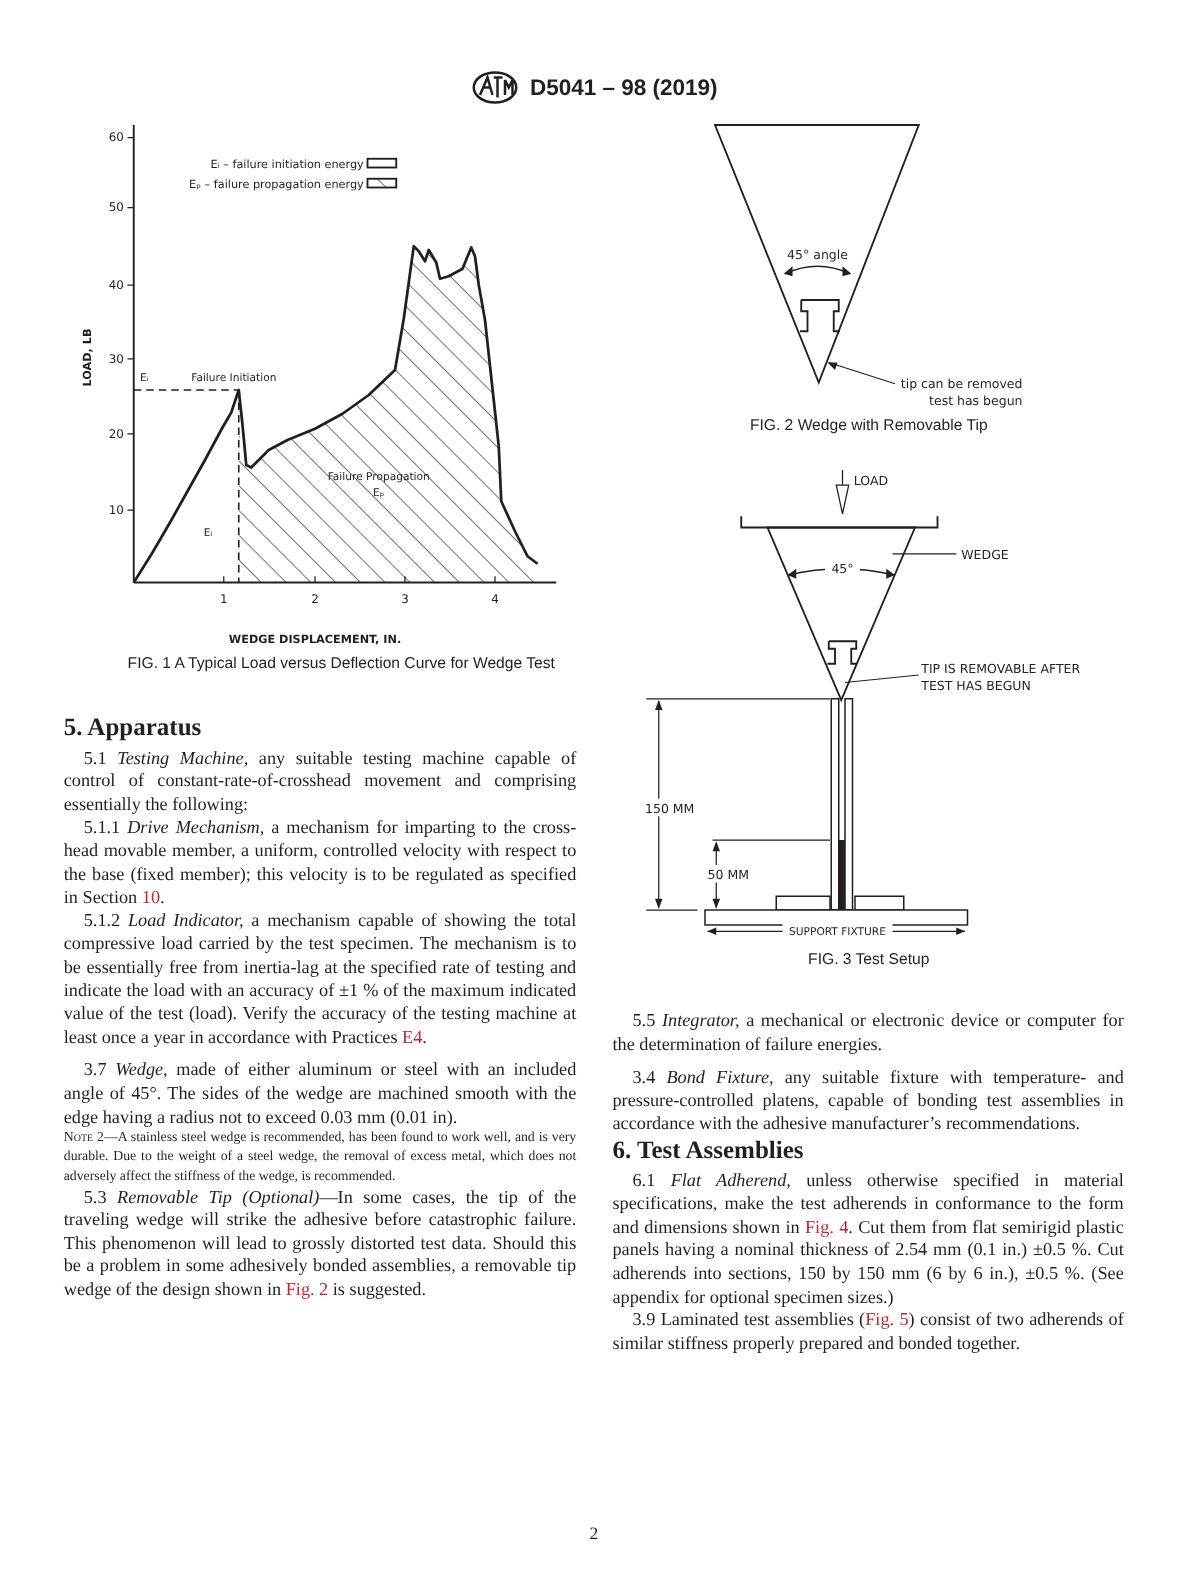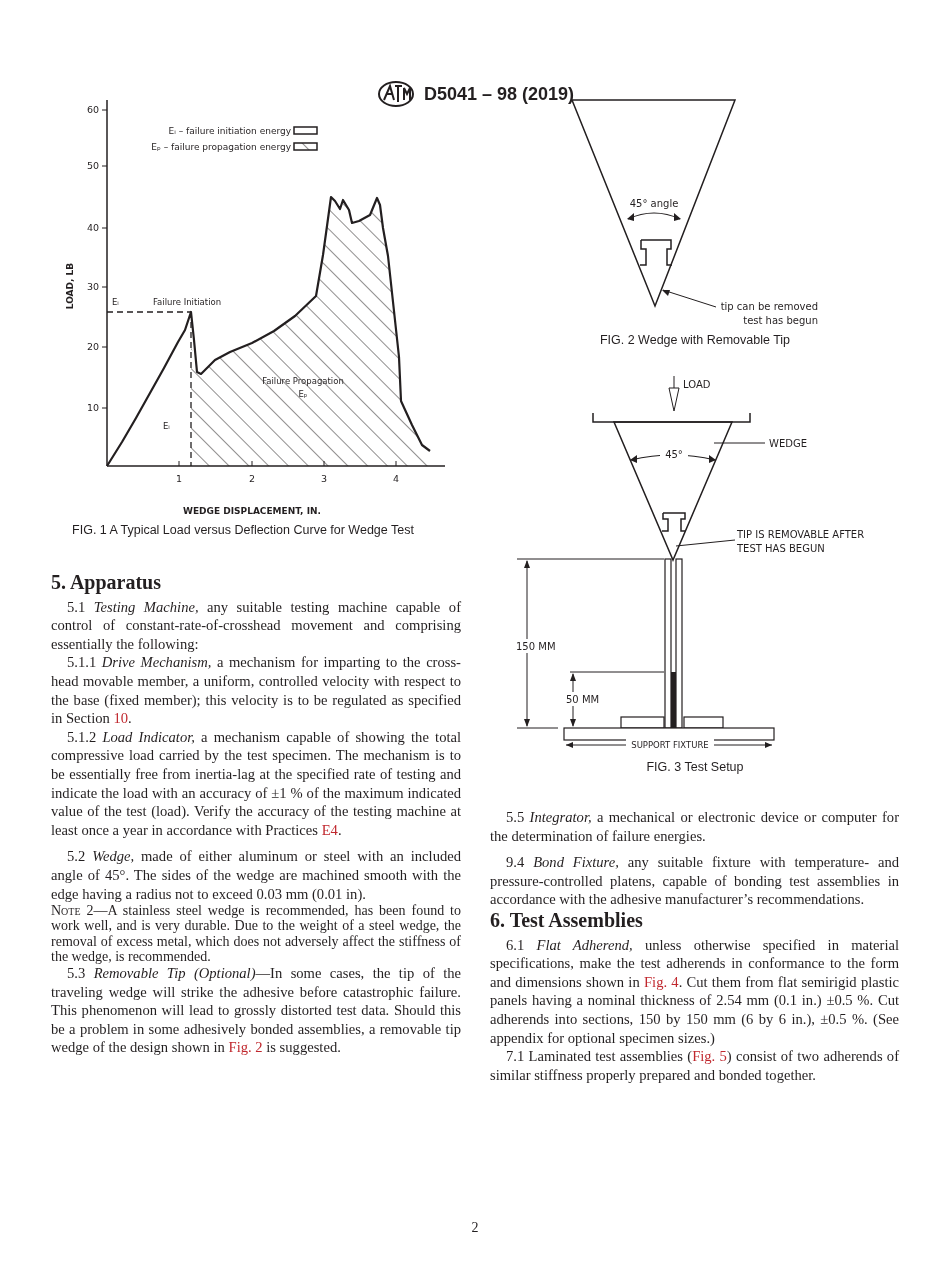--- a/index.html
+++ b/index.html
@@ -1,31 +1,31 @@
 <!DOCTYPE html>
 <html><head>
 <meta charset="utf-8">
 <style>
   html, body { margin:0; padding:0; background:#ffffff; }
   body { width:950px; height:1272px; position:relative; overflow:hidden;
          font-family:"Liberation Serif", serif; color:#231f20; }
-  .header { position:absolute; top:56px; left:0; width:950px; text-align:center;margin-top:24px; }
+  .header { position:absolute; top:56px; left:0; width:950px; text-align:center; }
   .header .logo { display:inline-block; vertical-align:middle; width:40px; height:28px; }
   .header .code { display:inline-block; vertical-align:middle; font-family:"Liberation Sans", sans-serif;
                   font-weight:bold; font-size:18px; margin-left:4px; }
   .fig { position:absolute; }
   .fig svg { display:block; }
   .caption { font-family:"Liberation Sans", sans-serif; font-weight:normal; font-size:12.5px; text-align:center; position:absolute; }
   .col { position:absolute; font-size:14.6px; line-height:18.6px; text-align:justify; }
   .col p { margin:0 0 0 0; text-indent:0; }
   .col .para { text-indent:16px; margin:0; }
   .col .gap { margin-top:8px; }
   .col h2 { font-size:20px; font-weight:bold; margin:0 0 6px 0; }
   .col h2.sp { margin-top:2px; }
-  .note { font-size:14px; line-height:15.2px; text-indent:16px; margin:8px 0 8px 0; text-align:justify; }
+  .note { font-size:11px; line-height:15.2px; text-indent:16px; margin:8px 0 8px 0; text-align:justify; }
   .note .sc { font-variant:small-caps; }
   a.ref { color:#c0272d; text-decoration:none; }
   em { font-style:italic; }
   .pagenum { position:absolute; top:1220px; left:0; width:950px; text-align:center; font-size:14px; }
   .svgtext { font-family:"DejaVu Sans", sans-serif; fill:#231f20; }
 </style>
 </head>
 <body>
 
 <div class="header">
@@ -98,21 +98,21 @@
       <rect x="294" y="143" width="23" height="7" fill="url(#hatch)" stroke="#231f20" stroke-width="1.5"></rect>
     </g>
 
     <text class="svgtext" font-size="8.5" x="112" y="305">Eᵢ</text>
     <text class="svgtext" font-size="8.5" x="153" y="305">Failure Initiation</text>
     <text class="svgtext" font-size="8.5" text-anchor="middle" x="303" y="384">Failure Propagation</text>
     <text class="svgtext" font-size="8.5" text-anchor="middle" x="303" y="397">Eₚ</text>
     <text class="svgtext" font-size="8.5" x="163" y="429">Eᵢ</text>
   </svg>
 </div>
-<div class="caption" style="left:38px; top:523px; width:410px;">FIG. 1 A Typical Load versus Deflection Curve for Wedge Test</div>
+<div class="caption" style="left:68px; top:523px; width:410px;">FIG. 1 A Typical Load versus Deflection Curve for Wedge Test</div>
 
 <div class="fig" style="left:560px; top:95px;">
   <svg width="290" height="240" viewBox="560 95 290 240">
     <polygon points="572,100 735,100 655,306" fill="none" stroke="#231f20" stroke-width="1.5"></polygon>
     <path d="M641 240 H671 V249 H667 V265 H672 M641 240 V249 H646 V265 H640" fill="none" stroke="#231f20" stroke-width="1.5"></path>
     <path d="M628 219 Q654 207 680 219" fill="none" stroke="#231f20" stroke-width="1.2"></path>
     <polygon points="627,219 634,213 634,221" fill="#231f20"></polygon>
     <polygon points="681,219 674,213 674,221" fill="#231f20"></polygon>
     <text class="svgtext" font-size="10" text-anchor="middle" x="654" y="207">45° angle</text>
     <line x1="663" y1="290" x2="716" y2="307" stroke="#231f20" stroke-width="1"></line>
@@ -176,26 +176,26 @@
     <text class="svgtext" font-size="10" x="566" y="703">50 MM</text>
   </svg>
 </div>
 <div class="caption" style="left:505px; top:760px; width:380px;">FIG. 3 Test Setup</div>
 
 <div class="col" style="left:51px; top:573px; width:410px;">
   <h2>5.  Apparatus</h2>
   <p class="para"><span>5.1 </span><em>Testing Machine,</em><span> any suitable testing machine capable of control of constant-rate-of-crosshead movement and comprising essentially the following:</span></p>
   <p class="para"><span>5.1.1 </span><em>Drive Mechanism,</em><span> a mechanism for imparting to the cross-head movable member, a uniform, controlled velocity with respect to the base (fixed member); this velocity is to be regulated as specified in Section </span><a class="ref">10</a><span>.</span></p>
   <p class="para"><span>5.1.2 </span><em>Load Indicator,</em><span> a mechanism capable of showing the total compressive load carried by the test specimen. The mechanism is to be essentially free from inertia-lag at the specified rate of testing and indicate the load with an accuracy of ±1 % of the maximum indicated value of the test (load). Verify the accuracy of the testing machine at least once a year in accordance with Practices </span><a class="ref">E4</a><span>.</span></p>
-  <p class="para gap"><span>5.2 </span><em>Wedge,</em><span> made of either aluminum or steel with an included angle of 45°. The sides of the wedge are machined smooth with the edge having a radius not to exceed 0.03 mm (0.01 in).</span></p>
+  <p class="para gap"><span>3.7 </span><em>Wedge,</em><span> made of either aluminum or steel with an included angle of 45°. The sides of the wedge are machined smooth with the edge having a radius not to exceed 0.03 mm (0.01 in).</span></p>
   <p class="note"><span class="sc">Note</span><span> 2—A stainless steel wedge is recommended, has been found to work well, and is very durable. Due to the weight of a steel wedge, the removal of excess metal, which does not adversely affect the stiffness of the wedge, is recommended.</span></p>
   <p class="para"><span>5.3 </span><em>Removable Tip (Optional)</em><span>—In some cases, the tip of the traveling wedge will strike the adhesive before catastrophic failure. This phenomenon will lead to grossly distorted test data. Should this be a problem in some adhesively bonded assemblies, a removable tip wedge of the design shown in </span><a class="ref">Fig. 2</a><span> is suggested.</span></p>
 </div>
 
 <div class="col" style="left:490px; top:808px; width:409px;">
   <p class="para"><span>5.5 </span><em>Integrator,</em><span> a mechanical or electronic device or computer for the determination of failure energies.</span></p>
-  <p class="para gap"><span>9.4 </span><em>Bond Fixture,</em><span> any suitable fixture with temperature- and pressure-controlled platens, capable of bonding test assemblies in accordance with the adhesive manufacturer’s recommendations.</span></p>
+  <p class="para gap"><span>3.4 </span><em>Bond Fixture,</em><span> any suitable fixture with temperature- and pressure-controlled platens, capable of bonding test assemblies in accordance with the adhesive manufacturer’s recommendations.</span></p>
   <h2 class="sp">6.  Test Assemblies</h2>
   <p class="para"><span>6.1 </span><em>Flat Adherend,</em><span> unless otherwise specified in material specifications, make the test adherends in conformance to the form and dimensions shown in </span><a class="ref">Fig. 4</a><span>. Cut them from flat semirigid plastic panels having a nominal thickness of 2.54 mm (0.1 in.) ±0.5 %. Cut adherends into sections, 150 by 150 mm (6 by 6 in.), ±0.5 %. (See appendix for optional specimen sizes.)</span></p>
-  <p class="para"><span>7.1 </span><span>Laminated test assemblies (</span><a class="ref">Fig. 5</a><span>) consist of two adherends of similar stiffness properly prepared and bonded together.</span></p>
+  <p class="para"><span>3.9 </span><span>Laminated test assemblies (</span><a class="ref">Fig. 5</a><span>) consist of two adherends of similar stiffness properly prepared and bonded together.</span></p>
 </div>
 
 <div class="pagenum">2</div>
 
 </body></html>

